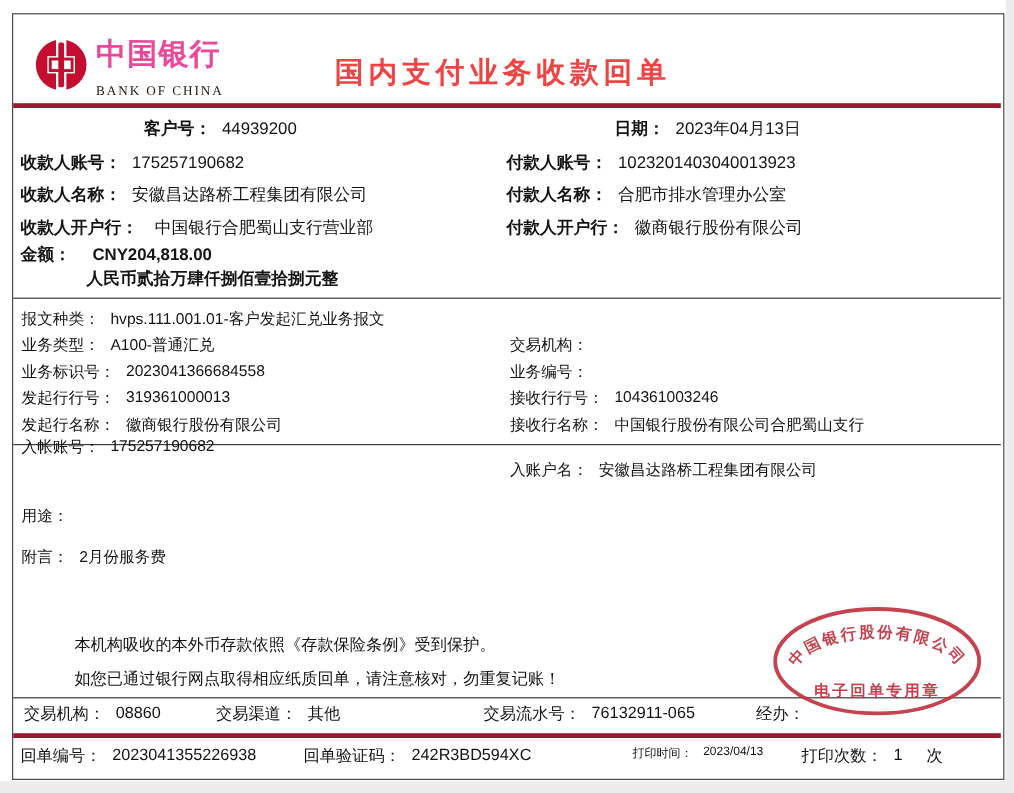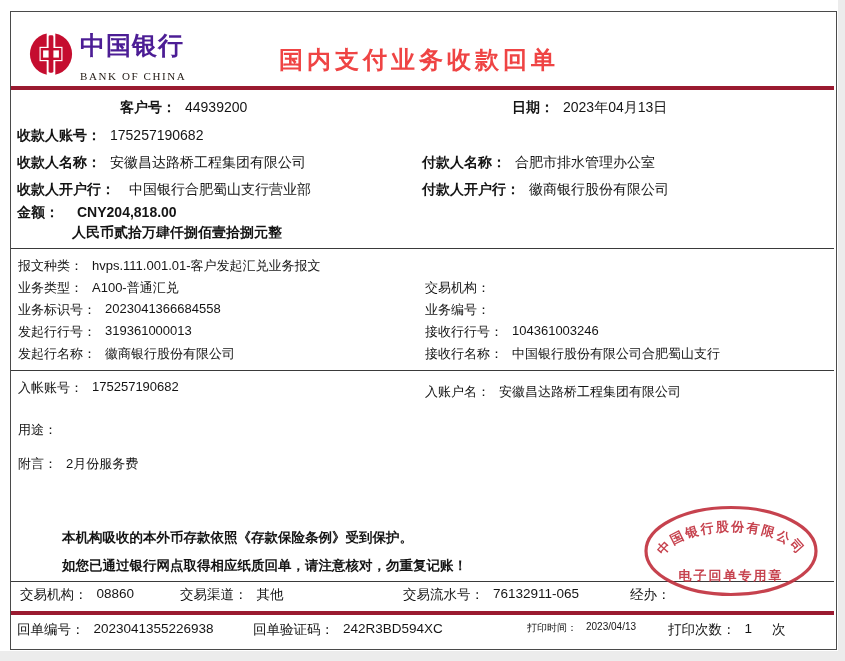--- a/index.html
+++ b/index.html
@@ -4,33 +4,33 @@
 <style>
   html,body{margin:0;padding:0;}
   body{
     width:845px;height:661px;position:relative;background:#ececec;
     font-family:"Liberation Sans",sans-serif;color:#141414;overflow:hidden;
   }
   .sheet{position:absolute;left:0;top:0;width:838px;height:651px;background:#ffffff;}
   .frame{position:absolute;left:10px;top:11px;width:825px;height:637px;border:1px solid #4a4a4a;}
   .logo{position:absolute;left:28px;top:31px;display:flex;align-items:flex-start;}
   .brand-txt{margin-left:6px;padding-top:2px;}
-  .brand-cn{font-family:"Liberation Serif",serif;font-weight:bold;font-size:25px;line-height:25px;letter-spacing:1px;color:#4c1d95;}
+  .brand-cn{font-family:"Liberation Serif",serif;font-weight:bold;font-size:25px;line-height:25px;letter-spacing:1px;color:#ec4899;}
   .brand-en{font-family:Liberation Serif, serif;font-size:11px;letter-spacing:1.6px;color:#221a14;margin-top:12px;}
   .title{
     position:absolute;left:0;top:44px;width:838px;text-align:center;
     font-family:"Liberation Serif",serif;font-size:24px;font-weight:bold;letter-spacing:4px;color:#ef4444;
   }
   .rule-red{position:absolute;left:11px;width:823px;height:4px;background:#9a1a30;}
   .rule-thin{position:absolute;left:11px;width:823px;height:1px;background:#3a3a3a;}
   .pair{position:absolute;display:flex;align-items:flex-start;font-size:13px;white-space:nowrap;}
   .pair .val{margin-left:9px;}
   .f14{font-size:14px;}
   .b{font-weight:bold;}
-  .notice{position:absolute;left:62px;font-size:13.5px;white-space:nowrap;font-weight:bold;}
+  .notice{position:absolute;left:62px;font-size:13.5px;white-space:nowrap;}
   .stamp{position:absolute;left:641px;top:503px;width:180px;height:97px;opacity:.92;z-index:5;}
 </style>
 </head>
 <body>
 
 <div class="sheet">
   <div class="frame"></div>
 
   <div class="logo">
     <svg width="46" height="46" viewBox="0 0 48 48">
@@ -55,20 +55,24 @@
   </div>
   <div class="pair f14" style="left:512px;top:99px">
     <span class="b">日期：</span>
     <span class="val">2023年04月13日</span>
   </div>
 
   <div class="pair f14" style="left:17px;top:127px">
     <span class="b">收款人账号：</span>
     <span class="val">175257190682</span>
   </div>
+  <div class="pair f14" style="left:422px;top:127px">
+    <span class="b">付款人账号：</span>
+    <span class="val">1023201403040013923</span>
+  </div>
   <div class="pair f14" style="left:17px;top:154px">
     <span class="b">收款人名称：</span>
     <span class="val">安徽昌达路桥工程集团有限公司</span>
   </div>
   <div class="pair f14" style="left:422px;top:154px">
     <span class="b">付款人名称：</span>
     <span class="val">合肥市排水管理办公室</span>
   </div>
   <div class="pair f14" style="left:17px;top:181px">
     <span class="b">收款人开户行：</span>
@@ -121,21 +125,21 @@
     <span>发起行名称：</span>
     <span class="val">徽商银行股份有限公司</span>
   </div>
   <div class="pair" style="left:425px;top:345px">
     <span>接收行名称：</span>
     <span class="val">中国银行股份有限公司合肥蜀山支行</span>
   </div>
 
   <div class="rule-thin" style="top:370px"></div>
 
-  <div class="pair" style="left:18px;top:379px">
+  <div class="pair" style="left:18px;top:364px">
     <span>入帐账号：</span>
     <span class="val">175257190682</span>
   </div>
   <div class="pair" style="left:425px;top:383px">
     <span>入账户名：</span>
     <span class="val">安徽昌达路桥工程集团有限公司</span>
   </div>
   <div class="pair" style="left:18px;top:421px">
     <span>用途：</span>
     <span class="val"></span>

